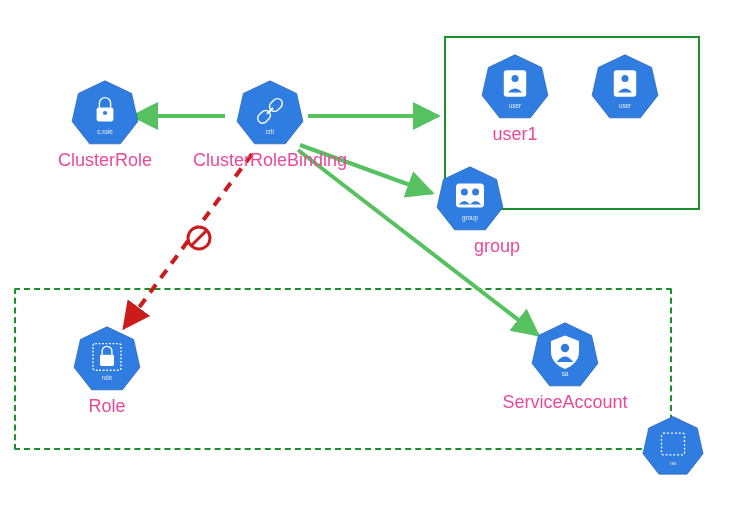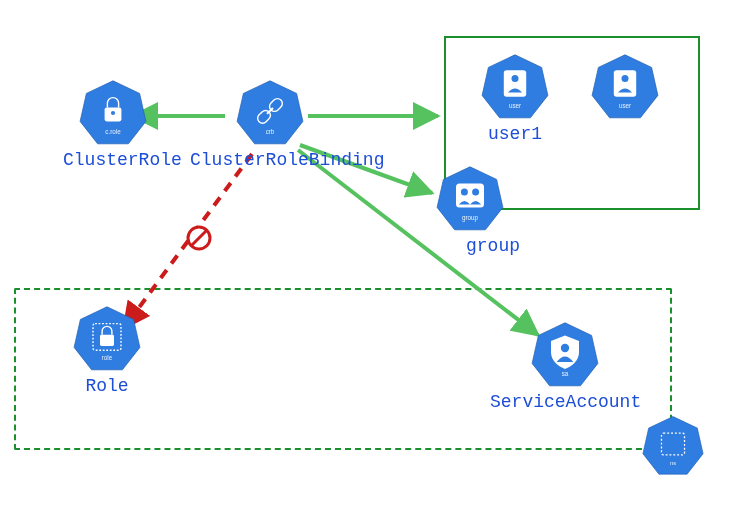--- a/index.html
+++ b/index.html
@@ -23,24 +23,23 @@
     width: 729px;
     height: 517px;
     pointer-events: none;
   }
   .node {
     position: absolute;
     text-align: center;
   }
   .node .label {
     font-size: 18px;
-    color: #1d4ed8;
+    color: #ec4899;
     margin-top: 2px;
     white-space: nowrap;
-    font-family: Liberation Mono, monospace;
   }
   .node .label.small {
     font-size: 15px;
   }
   .hept {
     display: block;
     margin: 0 auto;
   }
   .hept-fill { fill: #2f7de1; stroke: #1f5fb0; stroke-width: 1; }
   .hept-dashed { fill: none; stroke: #ffffff; stroke-width: 2; stroke-dasharray: 3 3; }
@@ -98,21 +97,21 @@
   <line x1="298" y1="150" x2="538" y2="335" stroke="#56c15f" stroke-width="4" marker-end="url(#arrow-green)"></line>
 
   <line x1="252" y1="154" x2="124" y2="328" stroke="#cc1b1b" stroke-width="4" stroke-dasharray="10 8" marker-end="url(#arrow-red)"></line>
 </svg>
 
 <svg class="prohibit" style="left:185px; top:224px;" viewBox="0 0 28 28">
   <circle class="outer" cx="14" cy="14" r="11"></circle>
   <line x1="6.5" y1="21.5" x2="21.5" y2="6.5"></line>
 </svg>
 
-<div class="node" style="left:63px; top:78px; width:100px;">
+<div class="node" style="left:55px; top:78px; width:100px;">
   <svg class="hept" width="70" height="70" viewBox="0 0 100 100">
     <polygon class="hept-fill" points="50,4 88,22 97,62 72,94 28,94 3,62 12,22"></polygon>
     <rect x="38" y="42" width="24" height="20" rx="3" fill="#fff"></rect>
     <path d="M42 42 v-6 a8 8 0 0 1 16 0 v6" class="icon-stroke"></path>
     <circle cx="50" cy="50" r="3" fill="#2f7de1"></circle>
     <text class="icon-label" x="50" y="80">c.role</text>
   </svg>
   <div class="label">ClusterRole</div>
 </div>
 
@@ -156,21 +155,21 @@
     <rect x="30" y="28" width="40" height="34" rx="5" fill="#fff"></rect>
     <circle cx="42" cy="40" r="5" fill="#2f7de1"></circle>
     <circle cx="58" cy="40" r="5" fill="#2f7de1"></circle>
     <path d="M34 58 q8 -10 16 0" fill="#2f7de1"></path>
     <path d="M50 58 q8 -10 16 0" fill="#2f7de1"></path>
     <text class="icon-label" x="50" y="80">group</text>
   </svg>
   <div class="label">group</div>
 </div>
 
-<div class="node" style="left:62px; top:304px; width:90px;">
+<div class="node" style="left:62px; top:324px; width:90px;">
   <svg class="hept" width="70" height="70" viewBox="0 0 100 100">
     <polygon class="hept-fill" points="50,4 88,22 97,62 72,94 28,94 3,62 12,22"></polygon>
     <rect x="30" y="28" width="40" height="38" rx="3" class="hept-small-outline"></rect>
     <rect x="40" y="44" width="20" height="16" rx="2" fill="#fff"></rect>
     <path d="M43 44 v-5 a7 7 0 0 1 14 0 v5" class="icon-stroke"></path>
     <text class="icon-label" x="50" y="80">role</text>
   </svg>
   <div class="label">Role</div>
 </div>
 

